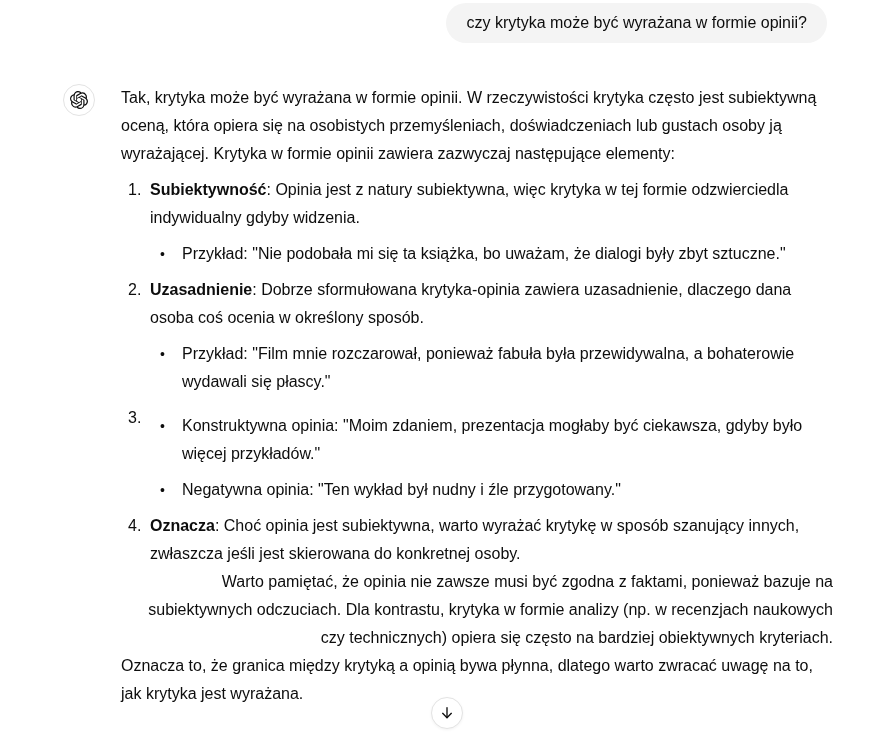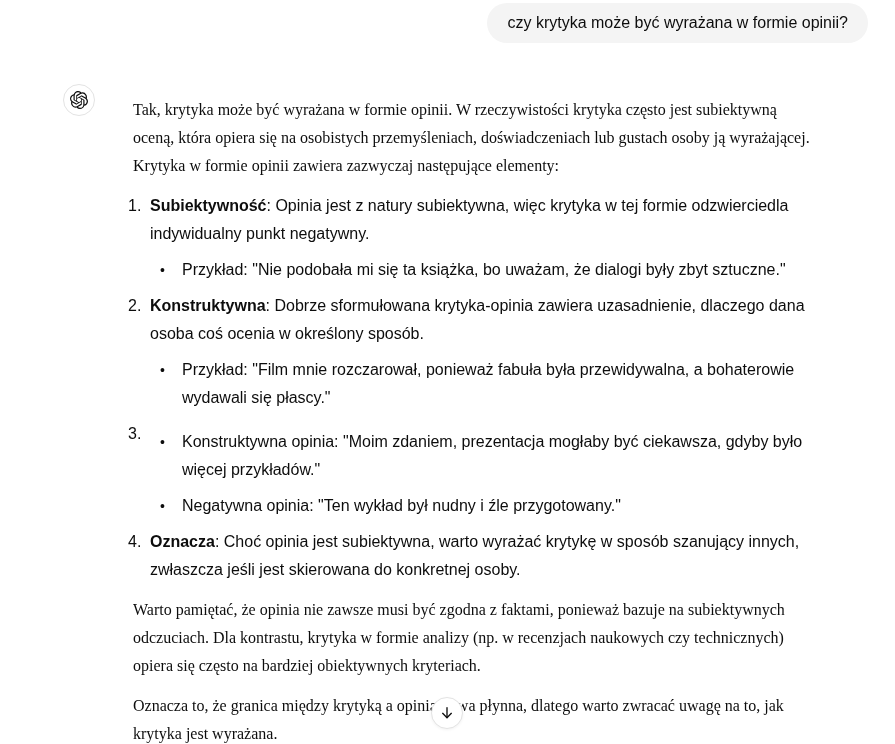--- a/index.html
+++ b/index.html
@@ -11,21 +11,21 @@
     color: #0d0d0d;
     font-size: 16px;
     position: relative;
   }
   .chat { width: 895px; position: relative; }
 
   
   .user-row {
     display: flex;
     justify-content: flex-end;
-    padding: 3px 27px 0 0;
+    padding: 3px 68px 0 0;
   }
   .user-bubble {
     background: #f4f4f4;
     border-radius: 24px;
     padding: 9px 20px;
     max-width: 560px;
     line-height: 22px;
     white-space: nowrap;
   }
 
@@ -44,23 +44,23 @@
     display: flex; align-items: center; justify-content: center;
     background: #fff;
     margin-top: 0;
   }
   .avatar svg { width: 18px; height: 18px; }
   .msg-body {
     margin-left: 26px;
     width: 712px;
     line-height: 28px;
   }
-  .msg-body p { margin: 12px; font-family: Liberation Serif, serif; }
+  .msg-body p { margin: 0; }
   .para + .olist { margin-top: 8px; }
-  .outro { margin-top: 20px; }
+  .outro { margin-top: 20px; text-align: right; }
   .clipped { margin-top: 12px; }
 
   .oitem { display: flex; margin-top: 8px; }
   .oitem:first-child { margin-top: 0; }
   .onum { width: 29px; flex: none; padding-left: 7px; }
   .obody { flex: 1; }
   .term { font-weight: bold; }
 
   .bitem { display: flex; margin-top: 8px; }
   .bdot { width: 32px; flex: none; padding-left: 10px; font-size: 14px; }
@@ -102,32 +102,32 @@
 
     <div class="msg-body">
 
       <p class="para">Tak, krytyka może być wyrażana w formie opinii. W rzeczywistości krytyka często jest subiektywną oceną, która opiera się na osobistych przemyśleniach, doświadczeniach lub gustach osoby ją wyrażającej. Krytyka w formie opinii zawiera zazwyczaj następujące elementy:</p>
 
       <div class="olist">
 
         <div class="oitem">
           <span class="onum">1.</span>
           <div class="obody">
-            <span><span class="term">Subiektywność</span><span>: Opinia jest z natury subiektywna, więc krytyka w tej formie odzwierciedla indywidualny punkt negatywny.</span></span>
+            <span><span class="term">Subiektywność</span><span>: Opinia jest z natury subiektywna, więc krytyka w tej formie odzwierciedla indywidualny gdyby widzenia.</span></span>
             <div class="bitem">
               <span class="bdot">•</span>
               <span>Przykład: "Nie podobała mi się ta książka, bo uważam, że dialogi były zbyt sztuczne."</span>
             </div>
           </div>
         </div>
 
         <div class="oitem">
           <span class="onum">2.</span>
           <div class="obody">
-            <span><span class="term">Konstruktywna</span><span>: Dobrze sformułowana krytyka-opinia zawiera uzasadnienie, dlaczego dana osoba coś ocenia w określony sposób.</span></span>
+            <span><span class="term">Uzasadnienie</span><span>: Dobrze sformułowana krytyka-opinia zawiera uzasadnienie, dlaczego dana osoba coś ocenia w określony sposób.</span></span>
             <div class="bitem">
               <span class="bdot">•</span>
               <span>Przykład: "Film mnie rozczarował, ponieważ fabuła była przewidywalna, a bohaterowie wydawali się płascy."</span>
             </div>
           </div>
         </div>
 
         <div class="oitem">
           <span class="onum">3.</span>
           <div class="obody">

